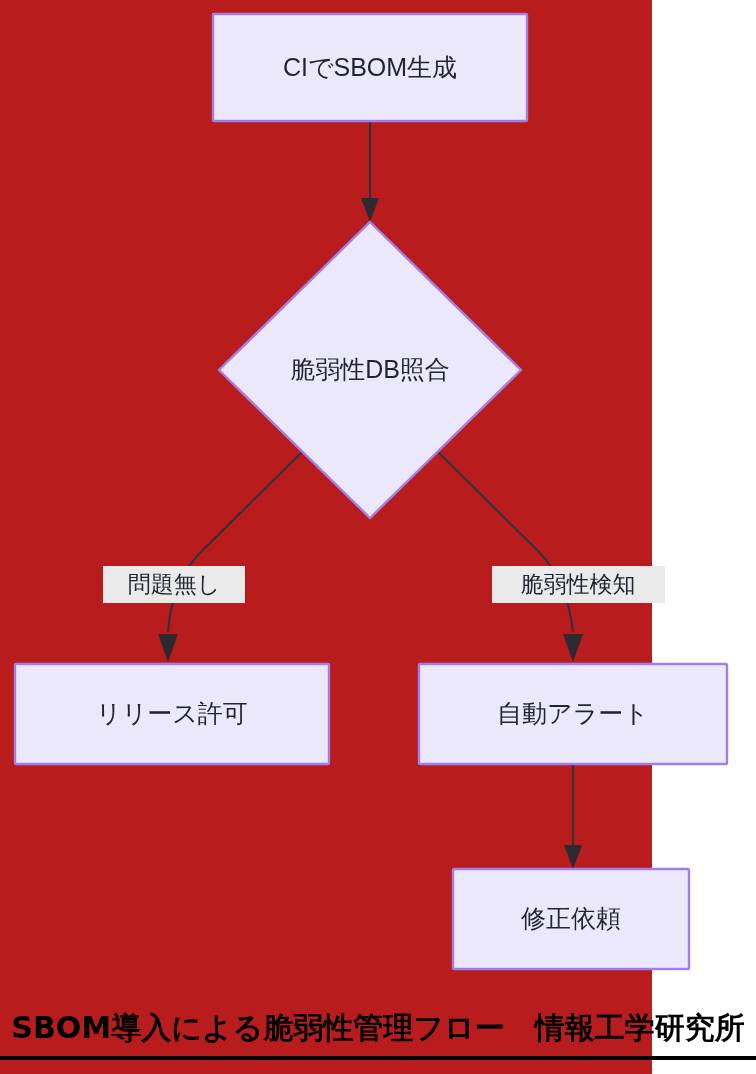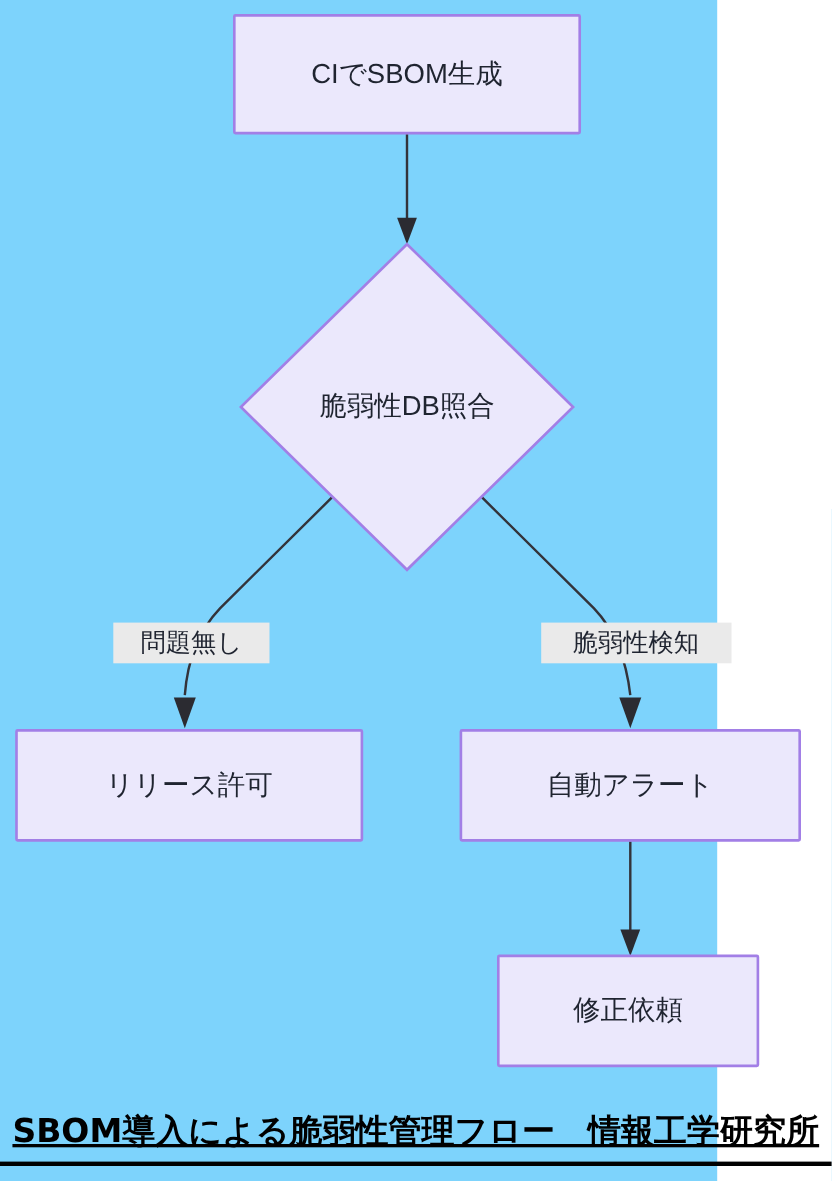--- a/index.html
+++ b/index.html
@@ -11,21 +11,21 @@
   body {
     width: 756px;
     height: 1074px;
     overflow: hidden;
     font-family: "Liberation Sans", "DejaVu Sans", sans-serif;
   }
   #page {
     position: relative;
     width: 652px;
     height: 1074px;
-    background: #7dd3fc;
+    background: #b91c1c;
   }
   #flow-canvas {
     position: absolute;
     left: 0;
     top: 0;
     width: 756px;
     height: 1000px;
     display: block;
   }
   .node-label {
@@ -66,21 +66,20 @@
     left: 0;
     top: 8px;
     width: 756px;
     text-align: center;
     font-family: "DejaVu Sans", "Liberation Sans", sans-serif;
     font-size: 30px;
     font-weight: bold;
     color: #000000;
     letter-spacing: 0px;
     white-space: nowrap;
-    text-decoration: underline;
   }
   #caption-rule {
     position: absolute;
     left: 0;
     top: 56px;
     width: 756px;
     height: 4px;
     background: #000000;
   }
 </style>

